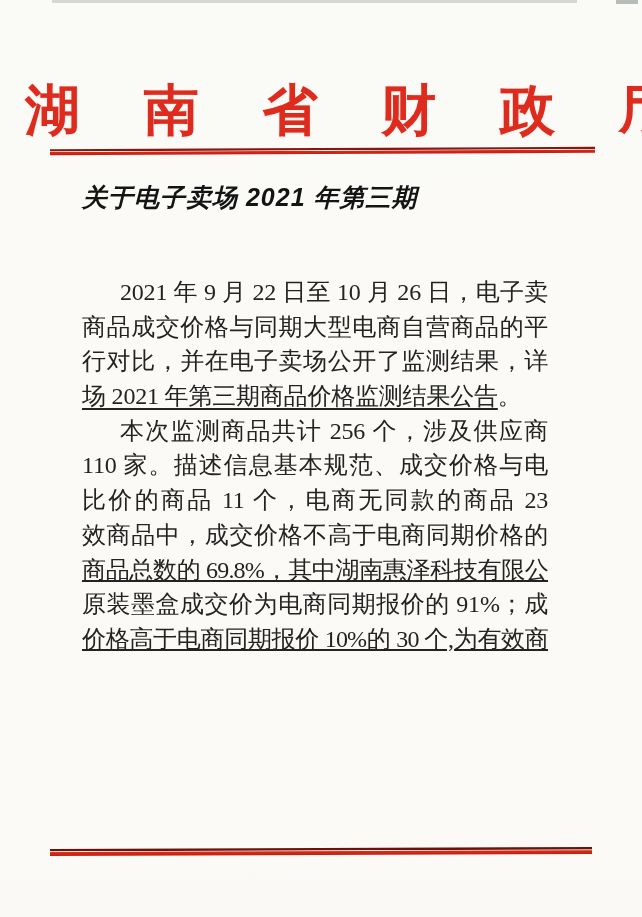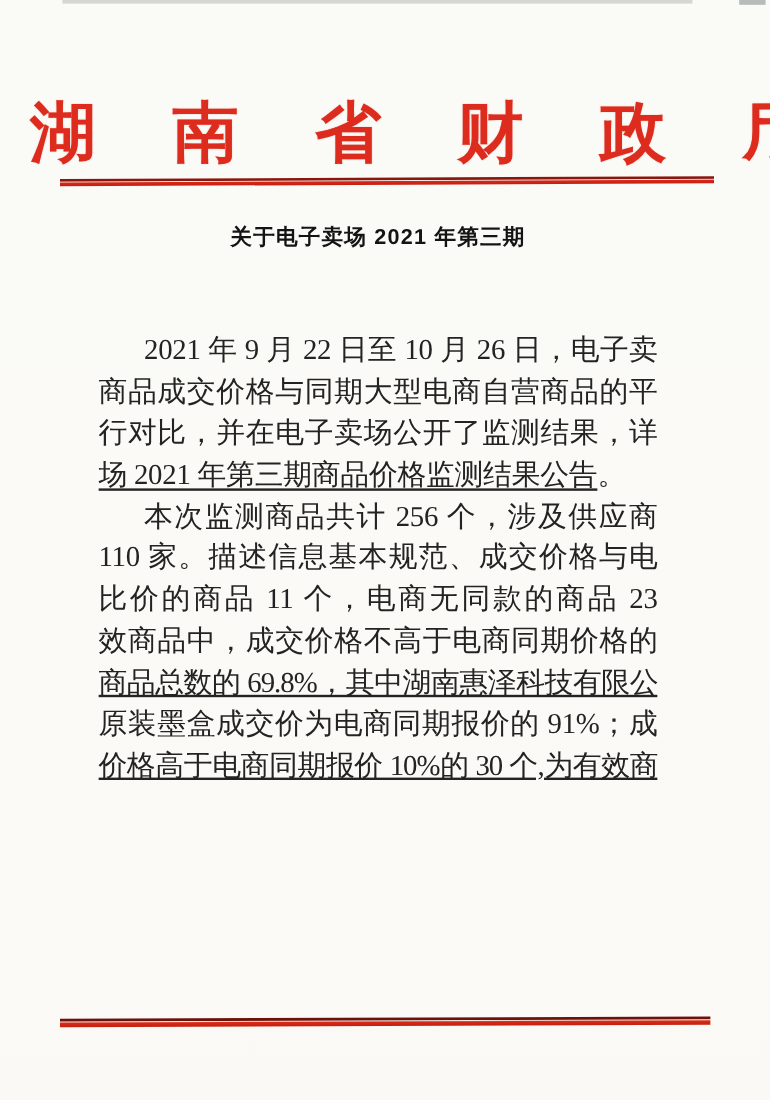--- a/index.html
+++ b/index.html
@@ -33,27 +33,28 @@
   }
   .header-rule {
     position: absolute;
     top: 148px; left: 50px; width: 545px; height: 6px;
     background: linear-gradient(180deg, #8a170e 0%, #8a170e 30%, #f2efe9 42%, #d62718 55%, #c41f12 100%);
     transform: rotate(-0.25deg);
   }
   .doc-title {
     position: absolute;
     top: 181px; left: 82px; width: 466px;
-    text-align: center;
-    font-size: 18px;
+    text-align: left;
+    font-size: 25px;
     font-weight: bold;
     color: #141414;
     line-height: 33px;
     font-family: "Liberation Sans", "DejaVu Sans", sans-serif;
     letter-spacing: 1px;
+    font-style: italic;
   }
   .body-text {
     position: absolute;
     top: 275px; left: 82px; width: 466px;
     font-size: 24px;
     color: #232323;
     letter-spacing: -0.2px;
   }
   .line {
     height: 34.7px;

